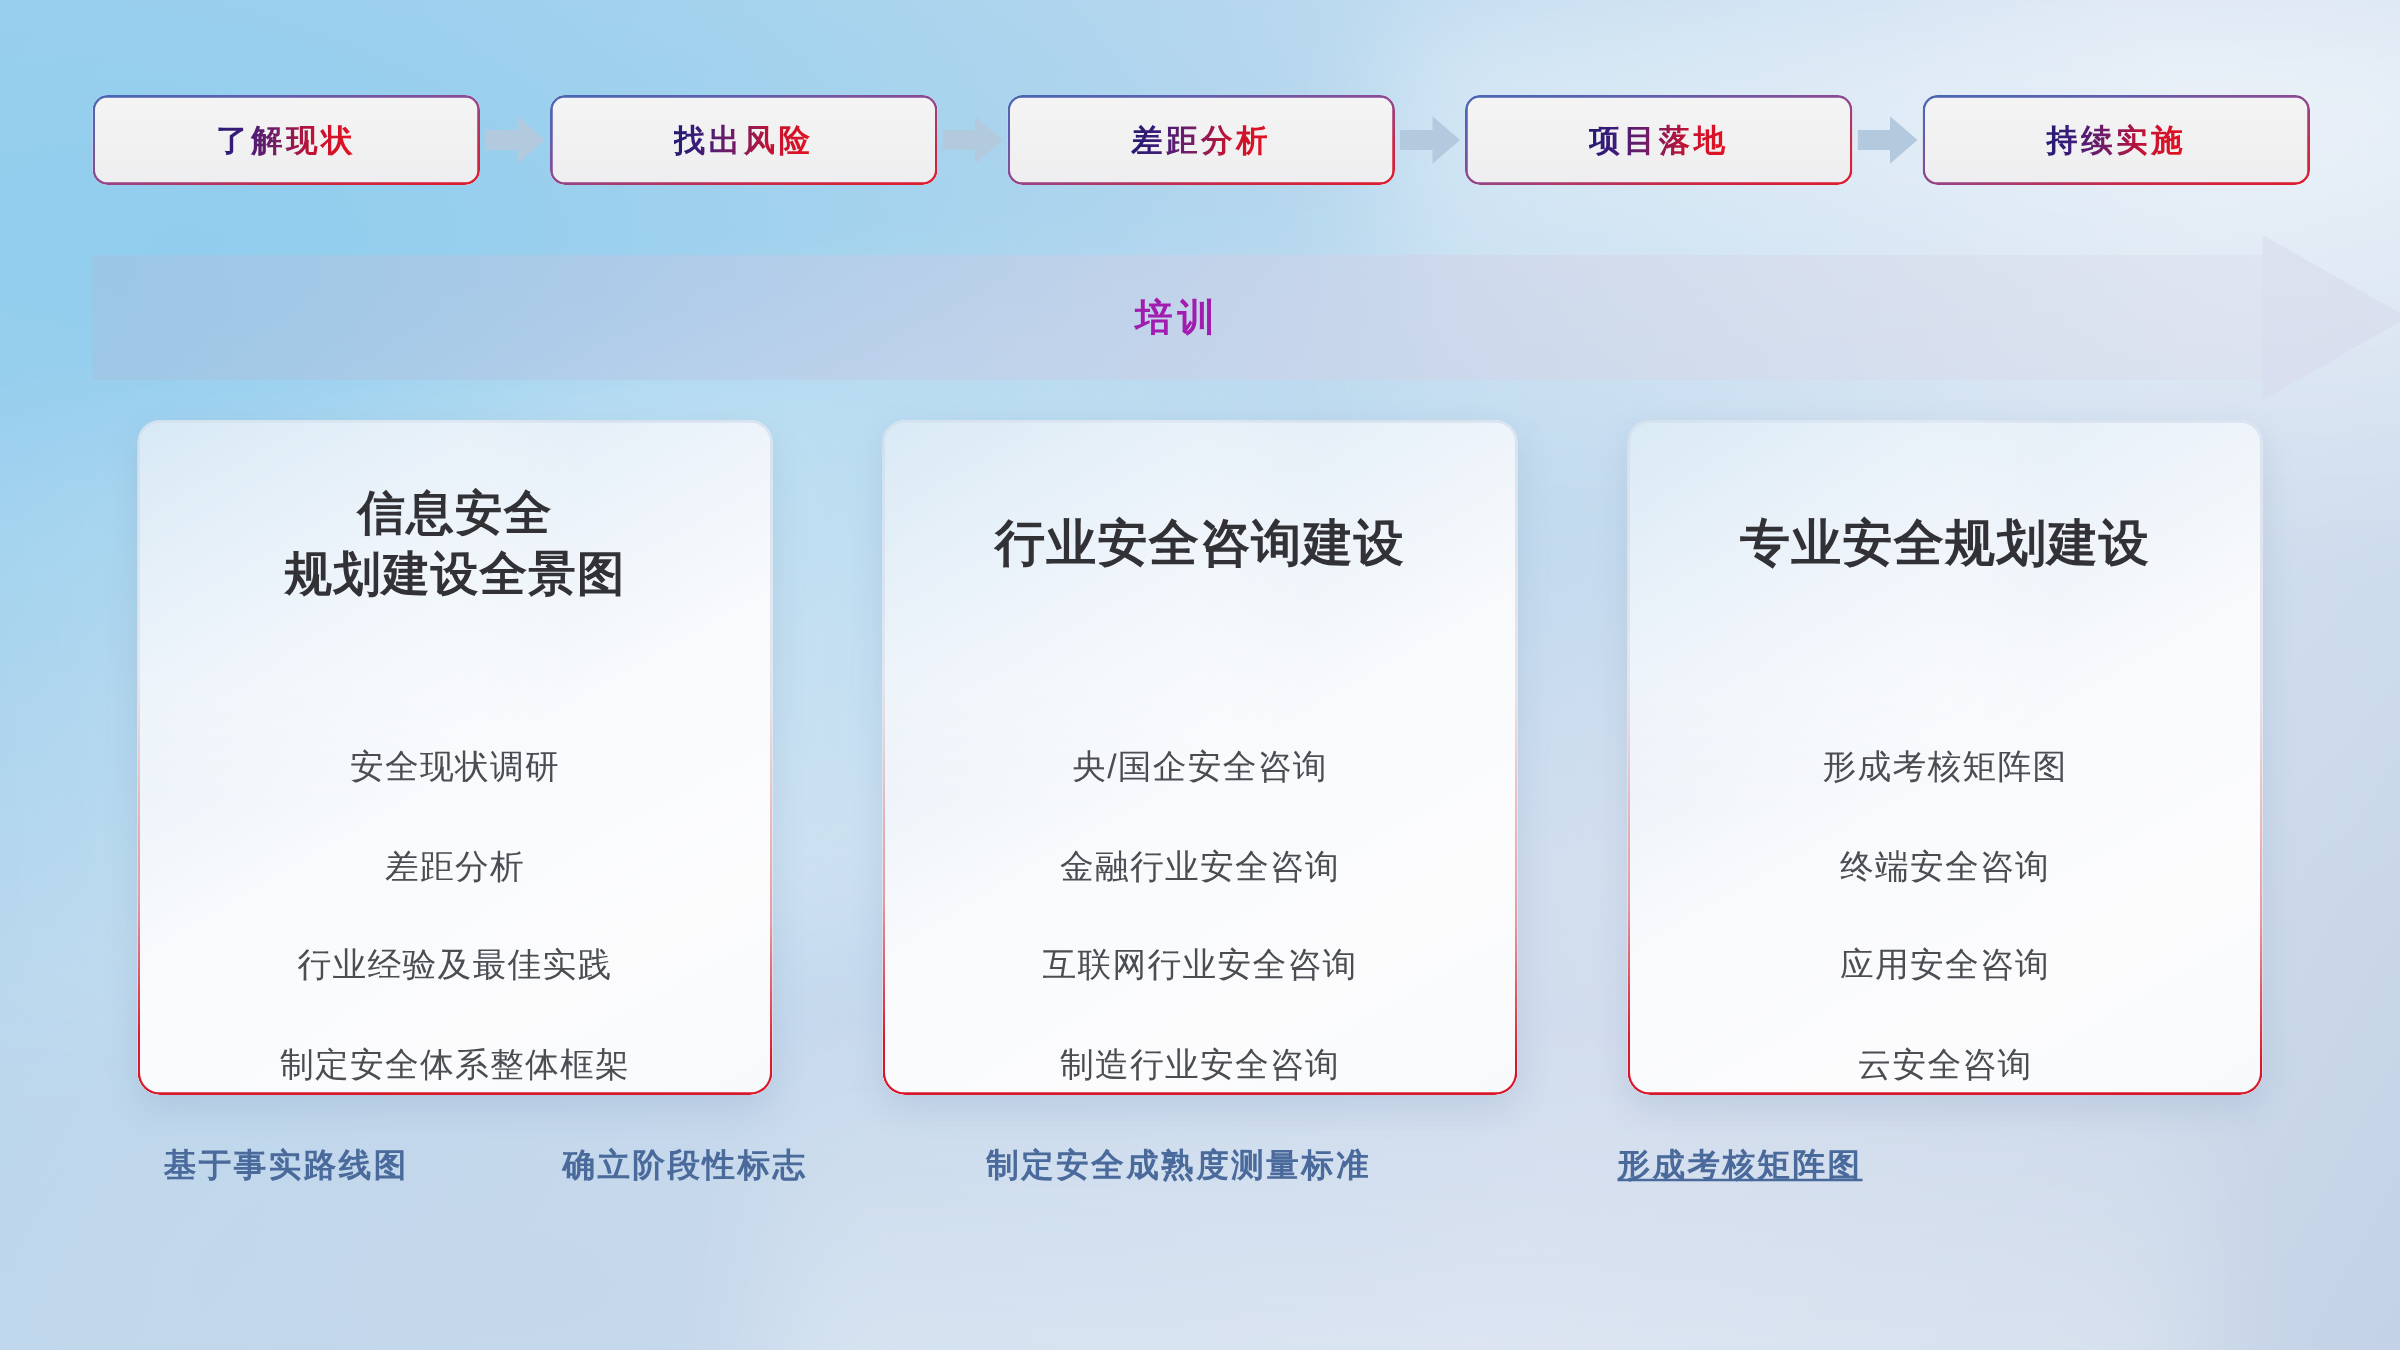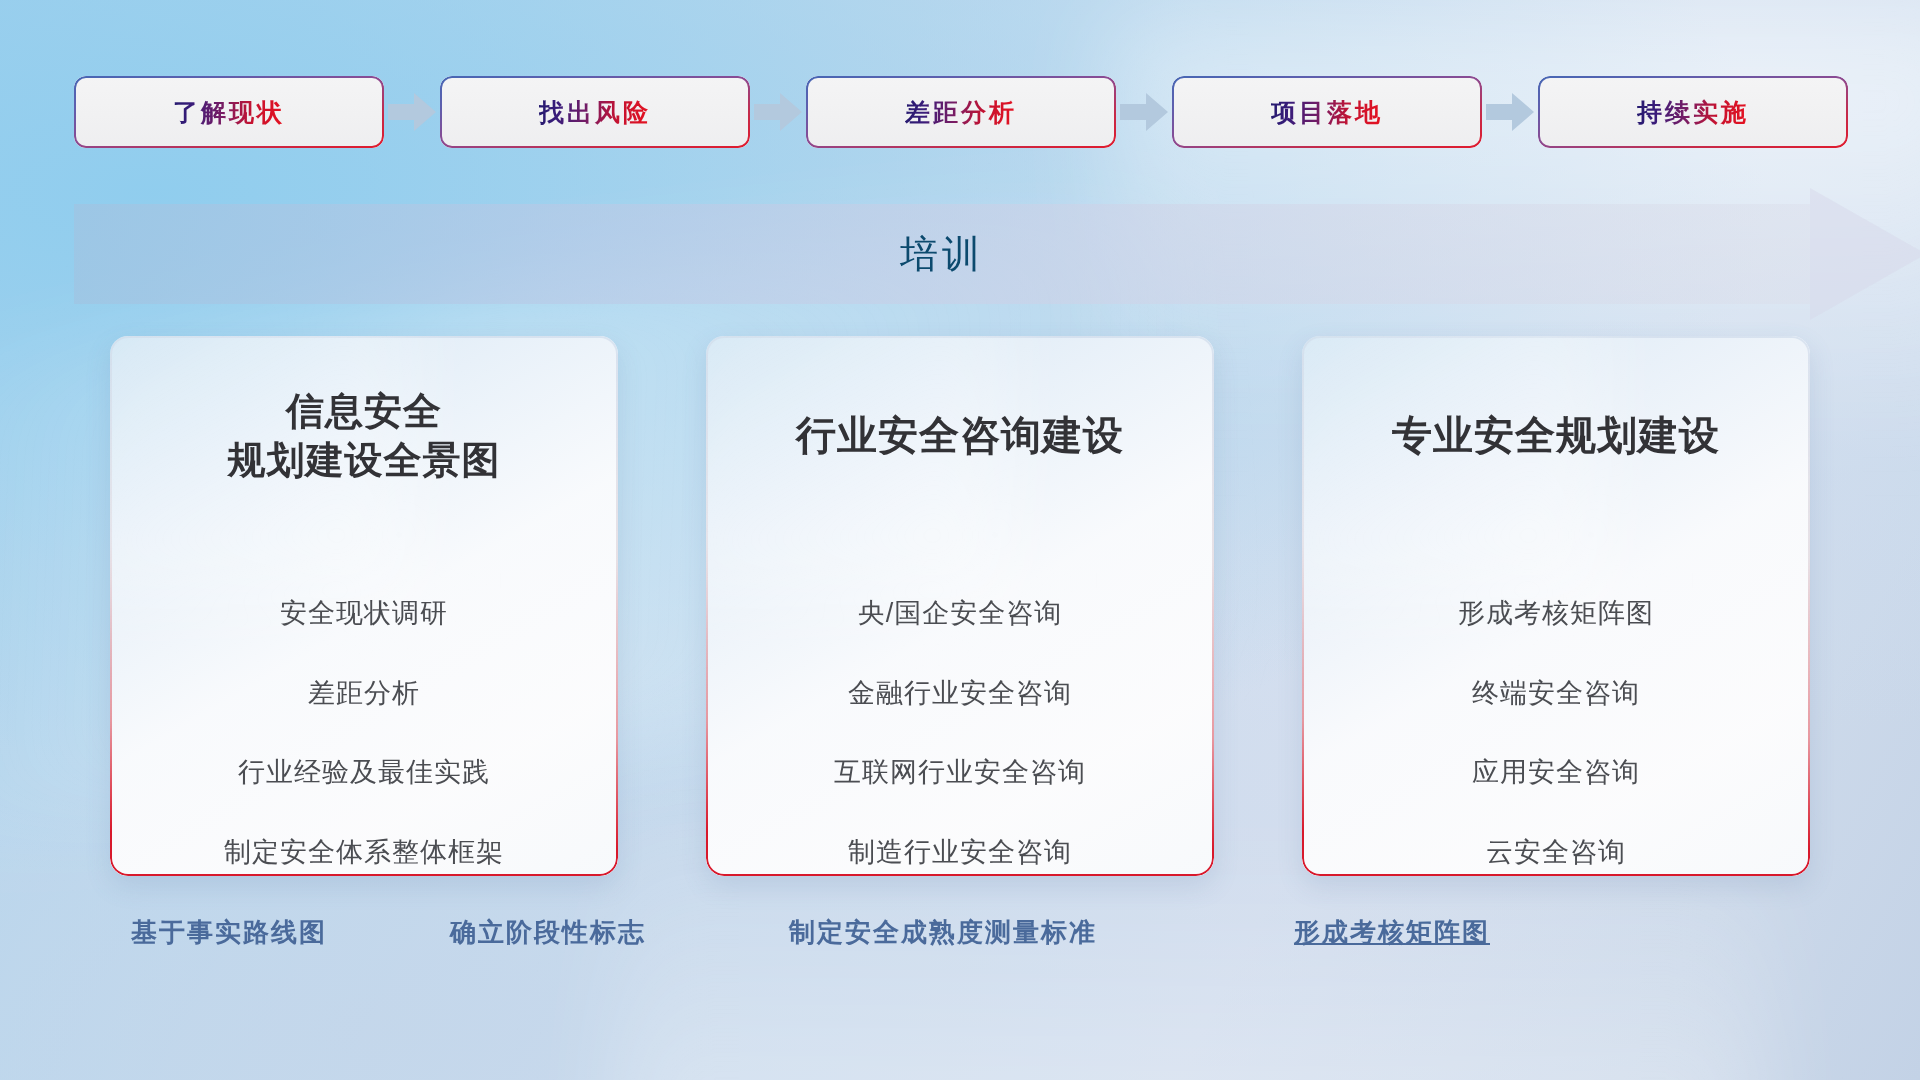--- a/index.html
+++ b/index.html
@@ -93,22 +93,22 @@
   .banner-tip{
     position:absolute; left:1736px; top:-16px;
     width:0; height:0;
     border-top:66px solid transparent;
     border-bottom:66px solid transparent;
     border-left:116px solid rgba(214,217,233,0.52);
   }
   .banner-title{
     position:absolute; left:0; top:0; width:1736px; height:100px;
     display:flex; align-items:center; justify-content:center;
-    font-size:38px; font-weight:400; letter-spacing:4px;
-    color:#0c4a6e;
+    font-size:30px; font-weight:700; letter-spacing:4px;
+    color:#a21caf;
   }
 
   
   .cards{
     position:absolute;
     left:110px; top:336px;
     width:1700px; height:540px;
     display:flex; gap:88px;
   }
   .card{

